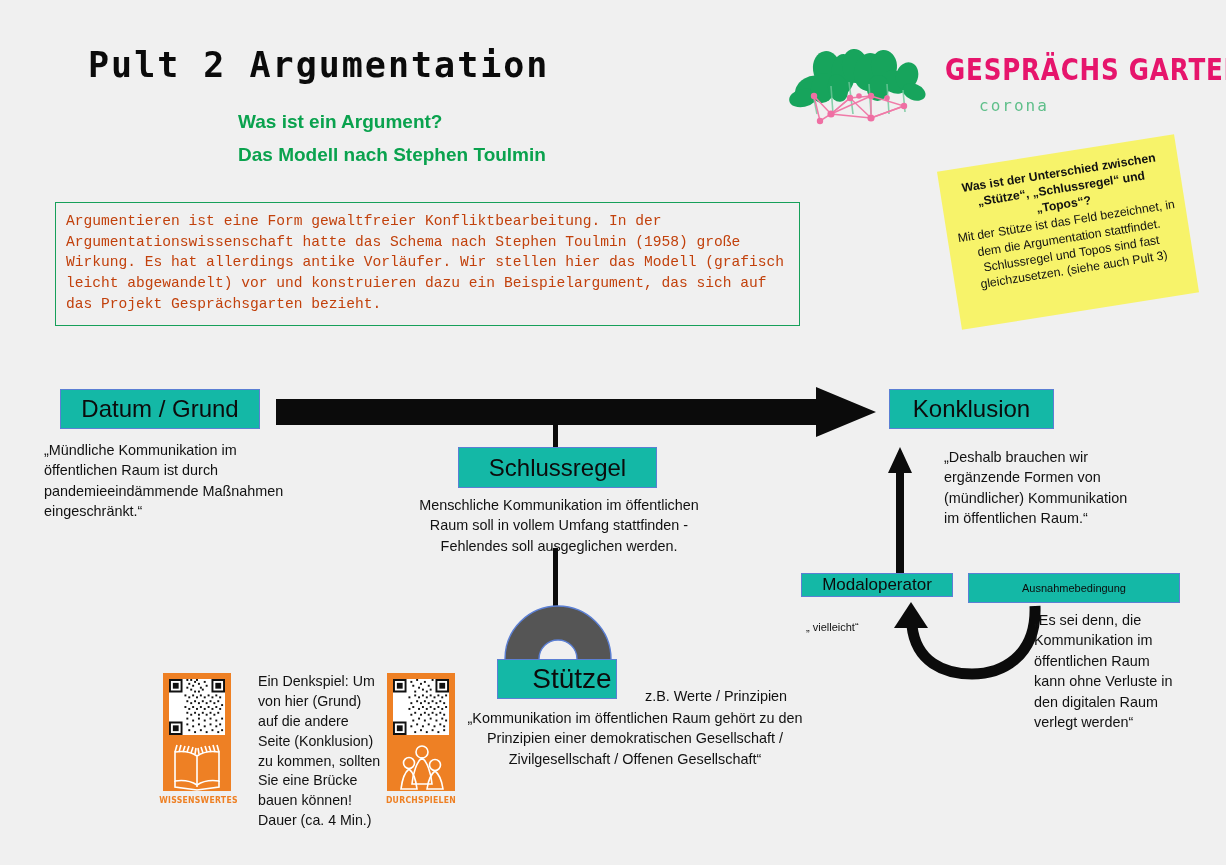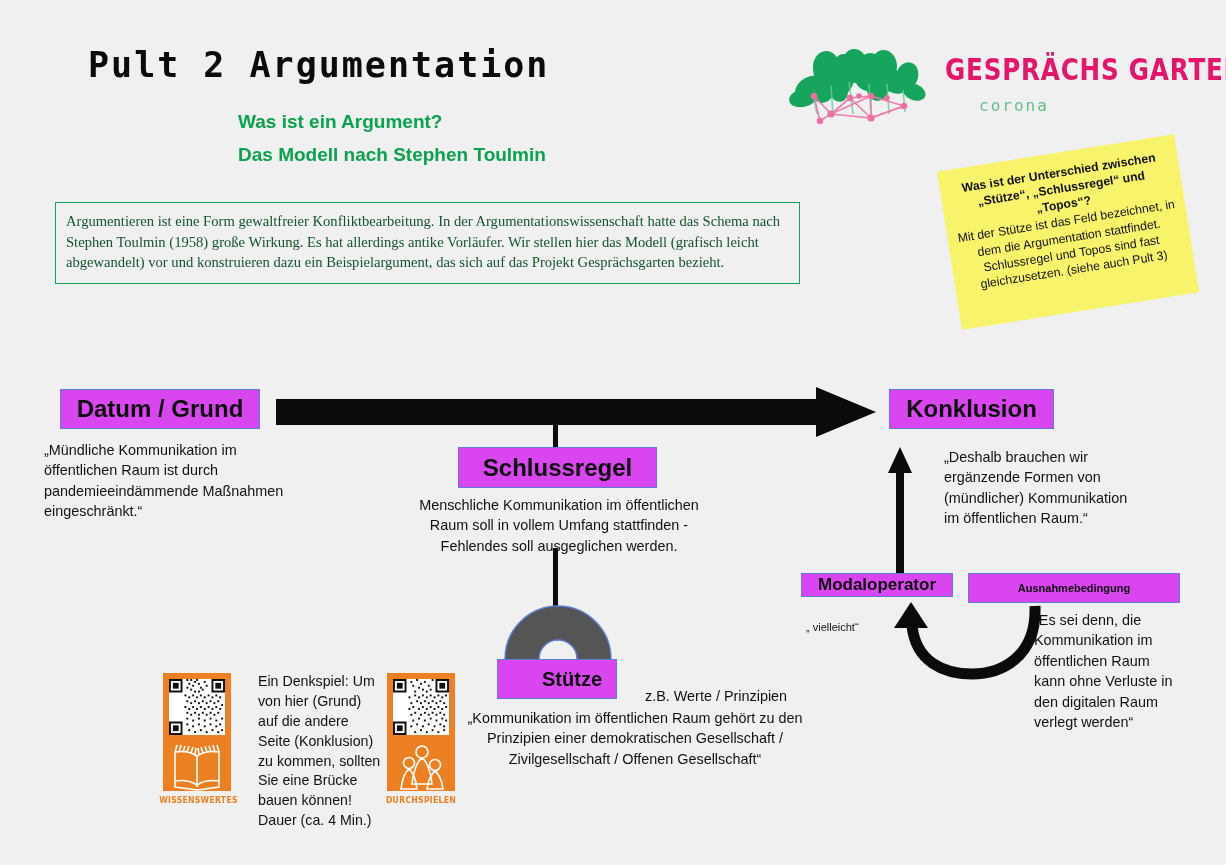--- a/index.html
+++ b/index.html
@@ -45,22 +45,22 @@
     font-size:16px;color:#5fbf8a;letter-spacing:2px;white-space:nowrap;
   }
 
   
   #intro-box{
     left:55px;top:202px;width:745px;
     border:1.5px solid #16a05a;background:#f0f0f0;
     padding:8px 10px 10px 10px;box-sizing:border-box;
   }
   #intro-text{
-    font-size:14.6px;line-height:1.42;color:#14532d;
-    font-family:Liberation Serif, serif;
+    font-size:14.6px;line-height:1.42;color:#c2410c;
+    font-family:Liberation Mono, monospace;
   }
 
   
   #sticky-note{
     left:948px;top:152px;width:240px;height:160px;
     background:#f7f36a;
     transform:rotate(-9deg);
     box-sizing:border-box;
     padding:12px 10px;
     text-align:center;
@@ -69,30 +69,30 @@
     font-size:12.2px;font-weight:700;line-height:1.32;color:#111;
     margin:0 0 1px 0;
   }
   #sticky-a{
     font-size:12.2px;font-weight:400;line-height:1.34;color:#111;
   }
 
   
   .dbox{
     border:1.6px solid #5b7fd4;
-    background:#d946ef;
+    background:#14b8a6;
     box-sizing:border-box;
     display:flex;align-items:center;justify-content:center;
-    font-weight:700;color:#0c0c0c;
+    font-weight:400;color:#0c0c0c;
     font-family:"Liberation Sans",sans-serif;
   }
   #box-datum{left:60px;top:389px;width:200px;height:40px;font-size:24px;}
   #box-konklusion{left:889px;top:389px;width:165px;height:40px;font-size:24px;}
   #box-schlussregel{left:458px;top:447px;width:199px;height:41px;font-size:24px;}
-  #box-stuetze{left:497px;top:659px;width:120px;height:40px;font-size:20px;padding-left:30px;}
+  #box-stuetze{left:497px;top:659px;width:120px;height:40px;font-size:28px;padding-left:30px;}
   #box-modaloperator{left:801px;top:573px;width:152px;height:24px;font-size:17px;}
   #box-ausnahme{left:968px;top:573px;width:212px;height:30px;font-size:11px;}
 
   
   .btext{
     font-size:14.4px;line-height:1.42;color:#111;
     font-family:"Liberation Sans",sans-serif;
   }
   #text-datum{left:44px;top:440px;width:240px;}
   #text-konklusion{left:944px;top:447px;width:200px;}

